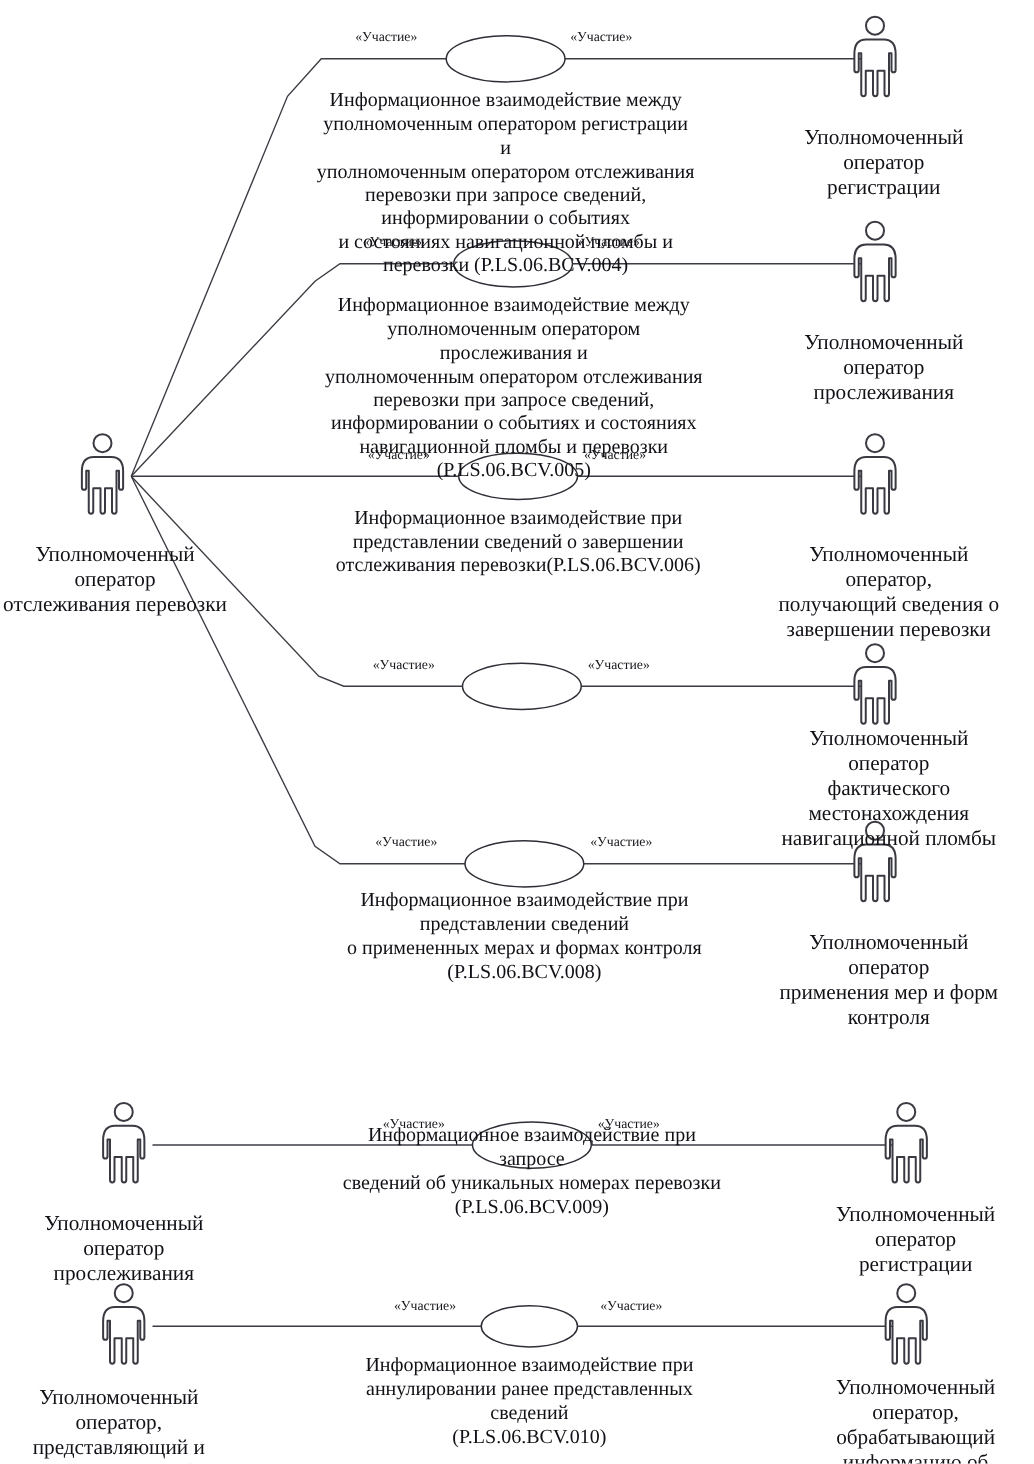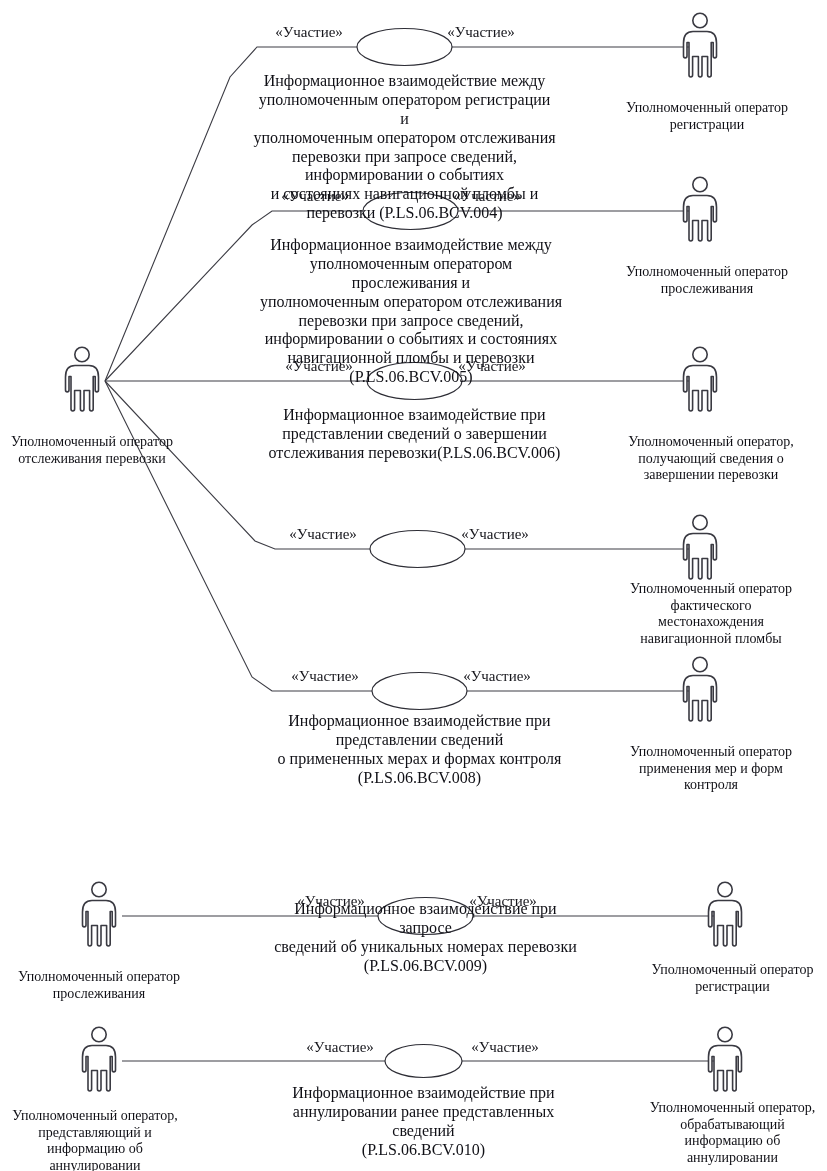--- a/index.html
+++ b/index.html
@@ -46,30 +46,30 @@
     stroke-linecap: round;
   }
 
   .txt {
     position: absolute;
     text-align: center;
     line-height: 1.18;
     white-space: pre-line;
   }
   .stereotype {
-    font-size: 15px;
+    font-size: 11px;
     font-style: normal;
     color: #16161c;
   }
   .usecase-label {
     font-size: 16px;
     color: #101016;
   }
   .actor-label {
-    font-size: 14px;
+    font-size: 17px;
     color: #101016;
   }
 </style>
 </head>
 <body>
 
 <div id="diagram-root">
 
   <svg class="layer" viewBox="0 0 827 1171">
     <defs>

